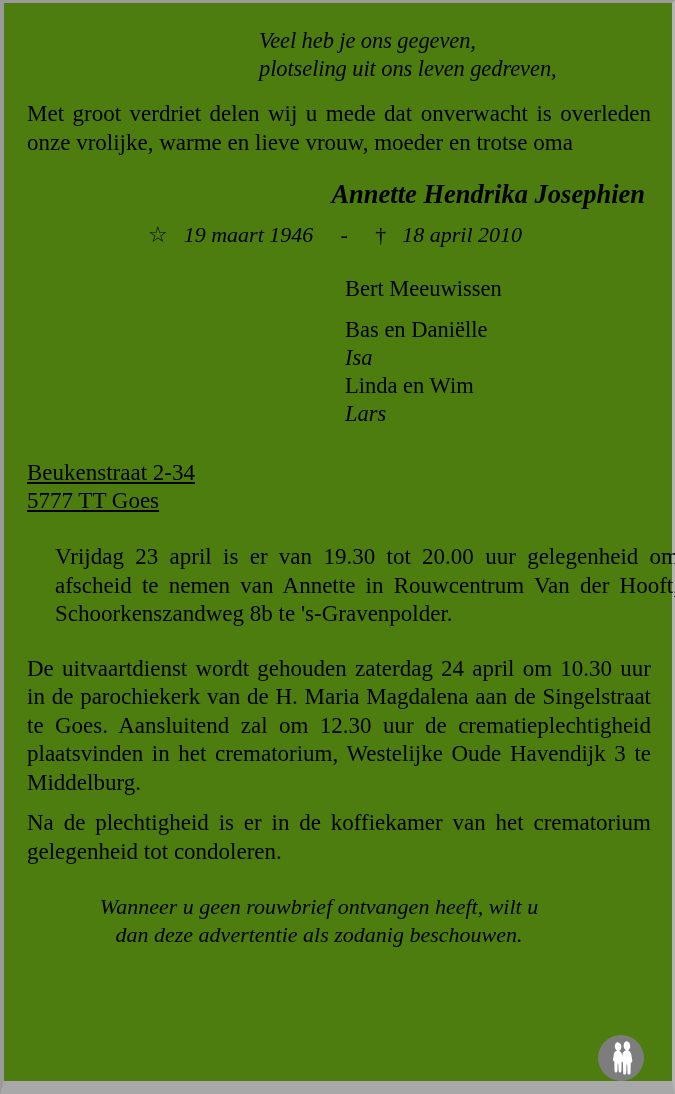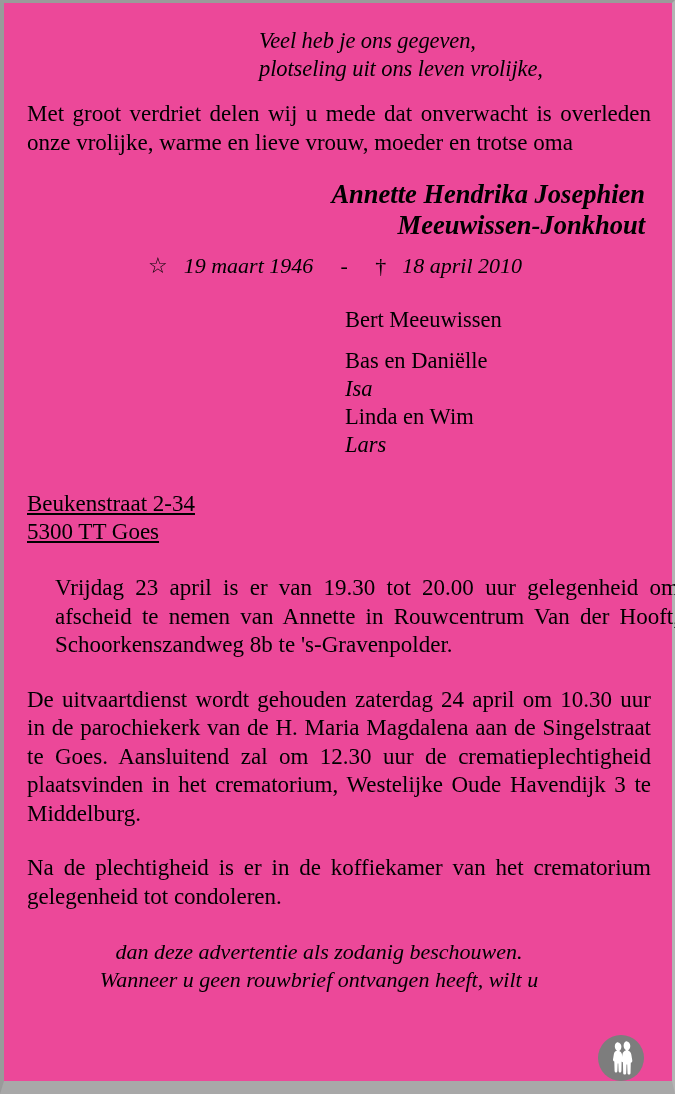--- a/index.html
+++ b/index.html
@@ -24,21 +24,21 @@
     border-top: 3px solid #9a9a9a;
     border-left: 4px solid #9a9a9a;
     border-right: 3px solid #b4b4b4;
     border-bottom: 13px solid #a8a8a8;
   }
 
   #inner {
     position: relative;
     width: 100%;
     height: 100%;
-    background: #ec4899;
+    background: #4d7c0f;
   }
 
   .content {
     position: absolute;
     left: 23px;
     top: 0;
     width: 622px;
   }
 
   
@@ -112,21 +112,21 @@
   
   .para {
     font-size: 23px;
     line-height: 28.5px;
     text-align: justify;
     text-align-last: left;
     width: 624px;
   }
   .para.p1 { margin-top: 28px; margin-left: 28px; }
   .para.p2 { margin-top: 26px; }
-  .para.p3 { margin-top: 26px; }
+  .para.p3 { margin-top: 12px; }
 
   
   .closing {
     margin-top: 27px;
     text-align: center;
     font-style: italic;
     font-size: 22px;
     line-height: 27.5px;
     padding-right: 38px;
   }
@@ -143,53 +143,52 @@
 </style>
 </head>
 <body>
 
 <div id="page">
   <div id="inner">
     <div class="content">
 
       <div class="poem">
         <div class="line">Veel heb je ons gegeven,</div>
-        <div class="line">plotseling uit ons leven vrolijke,</div>
+        <div class="line">plotseling uit ons leven gedreven,</div>
       </div>
 
       <div class="intro">Met groot verdriet delen wij u mede dat onverwacht is overleden onze vrolijke, warme en lieve vrouw, moeder en trotse oma</div>
 
       <div class="name-block">
         <div class="name-line">Annette Hendrika Josephien</div>
-        <div class="name-line">Meeuwissen-Jonkhout</div>
       </div>
 
       <div class="dates"><span class="sym">☆</span><span class="gap"></span><span>19 maart 1946</span><span class="sep">-</span><span class="sym">†</span><span class="gap"></span><span>18 april 2010</span></div>
 
       <div class="survivors">
         <div>Bert Meeuwissen</div>
         <div class="group-gap"></div>
         <div>Bas en Daniëlle</div>
         <div class="it">Isa</div>
         <div>Linda en Wim</div>
         <div class="it">Lars</div>
       </div>
 
       <div class="address">
         <div>Beukenstraat 2-34</div>
-        <div>5300 TT Goes</div>
+        <div>5777 TT Goes</div>
       </div>
 
       <div class="para p1">Vrijdag 23 april is er van 19.30 tot 20.00 uur gelegenheid om afscheid te nemen van Annette in Rouwcentrum Van der Hooft, Schoorkenszandweg 8b te 's-Gravenpolder.</div>
       <div class="para p2">De uitvaartdienst wordt gehouden zaterdag 24 april om 10.30 uur in de parochiekerk van de H. Maria Magdalena aan de Singelstraat te Goes. Aansluitend zal om 12.30 uur de crematieplechtigheid plaatsvinden in het crematorium, Westelijke Oude Havendijk 3 te Middelburg.</div>
       <div class="para p3">Na de plechtigheid is er in de koffiekamer van het crematorium gelegenheid tot condoleren.</div>
 
       <div class="closing">
+        <div class="line">Wanneer u geen rouwbrief ontvangen heeft, wilt u</div>
         <div class="line">dan deze advertentie als zodanig beschouwen.</div>
-        <div class="line">Wanneer u geen rouwbrief ontvangen heeft, wilt u</div>
       </div>
 
     </div>
 
     <div class="logo">
       <svg width="52" height="52" viewBox="0 0 52 52">
         <circle cx="26" cy="26" r="23" fill="#7d7d7d"></circle>
         <g fill="#ffffff">
           <path d="M22.5 10.5c2.4 0 3.9 1.9 3.9 4.2 0 2.1-1.1 3.6-2.3 4.3 1.5 0.6 2.6 1.8 2.9 3.4l0.9 5.4c0.2 1.1-0.4 1.9-1.3 2l-0.2 9.2c0 0.9-0.6 1.5-1.4 1.5-0.8 0-1.4-0.6-1.4-1.5l-0.3-7.6h-0.6l-0.3 7.6c0 0.9-0.6 1.5-1.4 1.5-0.8 0-1.4-0.6-1.4-1.5l-0.3-9.6c-0.9-0.2-1.4-1-1.3-2l0.9-5.3c0.3-1.7 1.5-3 3.2-3.5-1.3-0.7-2.3-2.2-2.3-4.3 0-2.3 1.5-4.2 3.9-4.2z"></path>
           <path d="M31.2 9.6c2.5 0 4.1 2 4.1 4.4 0 2.2-1.1 3.8-2.4 4.5 1.8 0.6 3.1 2 3.4 4l1 6c0.2 1.2-0.5 2.1-1.5 2.2l-0.3 10.2c0 1-0.7 1.7-1.5 1.7-0.9 0-1.5-0.7-1.5-1.7l-0.3-8.4h-0.7l-0.3 8.4c0 1-0.7 1.7-1.5 1.7-0.9 0-1.5-0.7-1.5-1.7l-0.3-10.6c-1-0.2-1.6-1.1-1.4-2.2l1-5.9c0.3-1.9 1.7-3.4 3.6-3.9-1.4-0.8-2.5-2.4-2.5-4.8 0-2.5 1.6-4.4 4.1-4.4z"></path>

